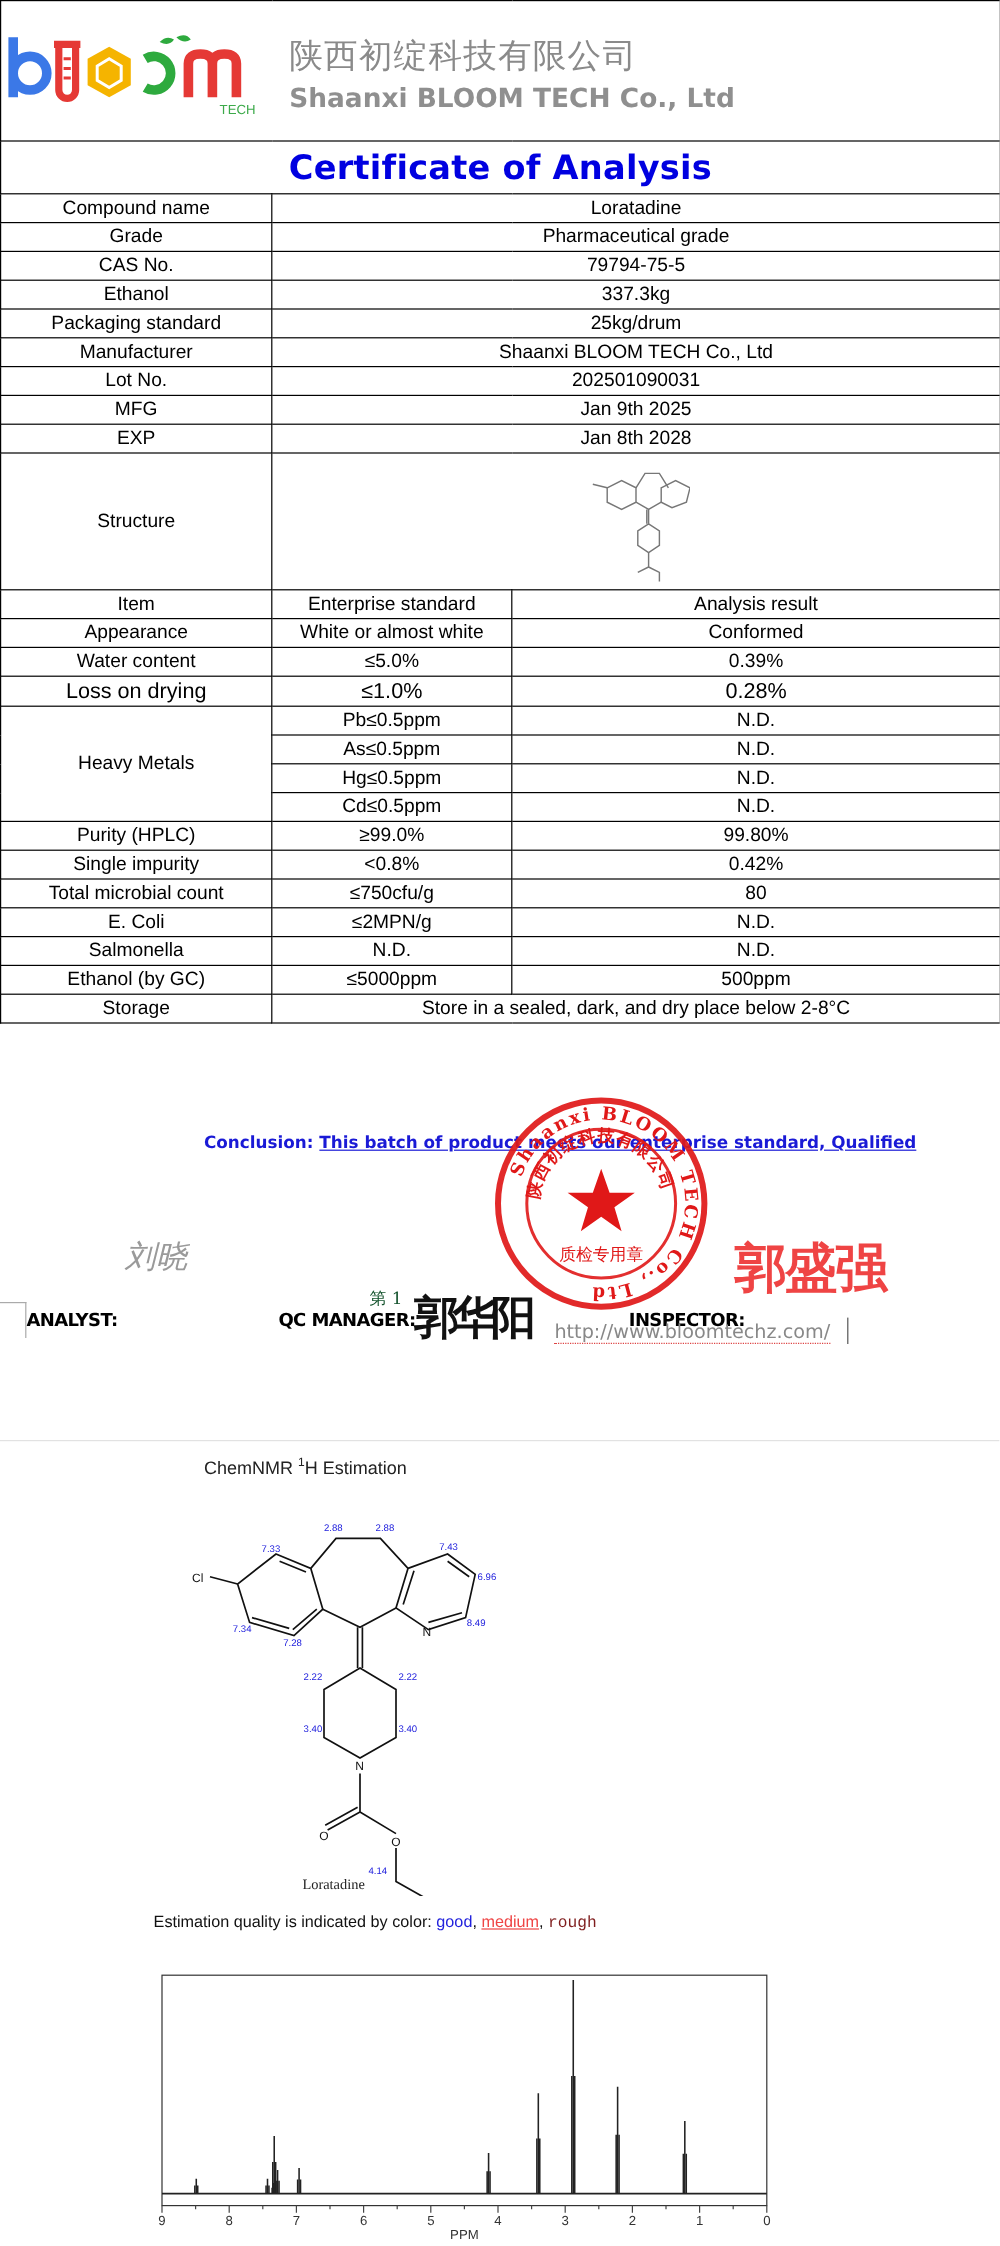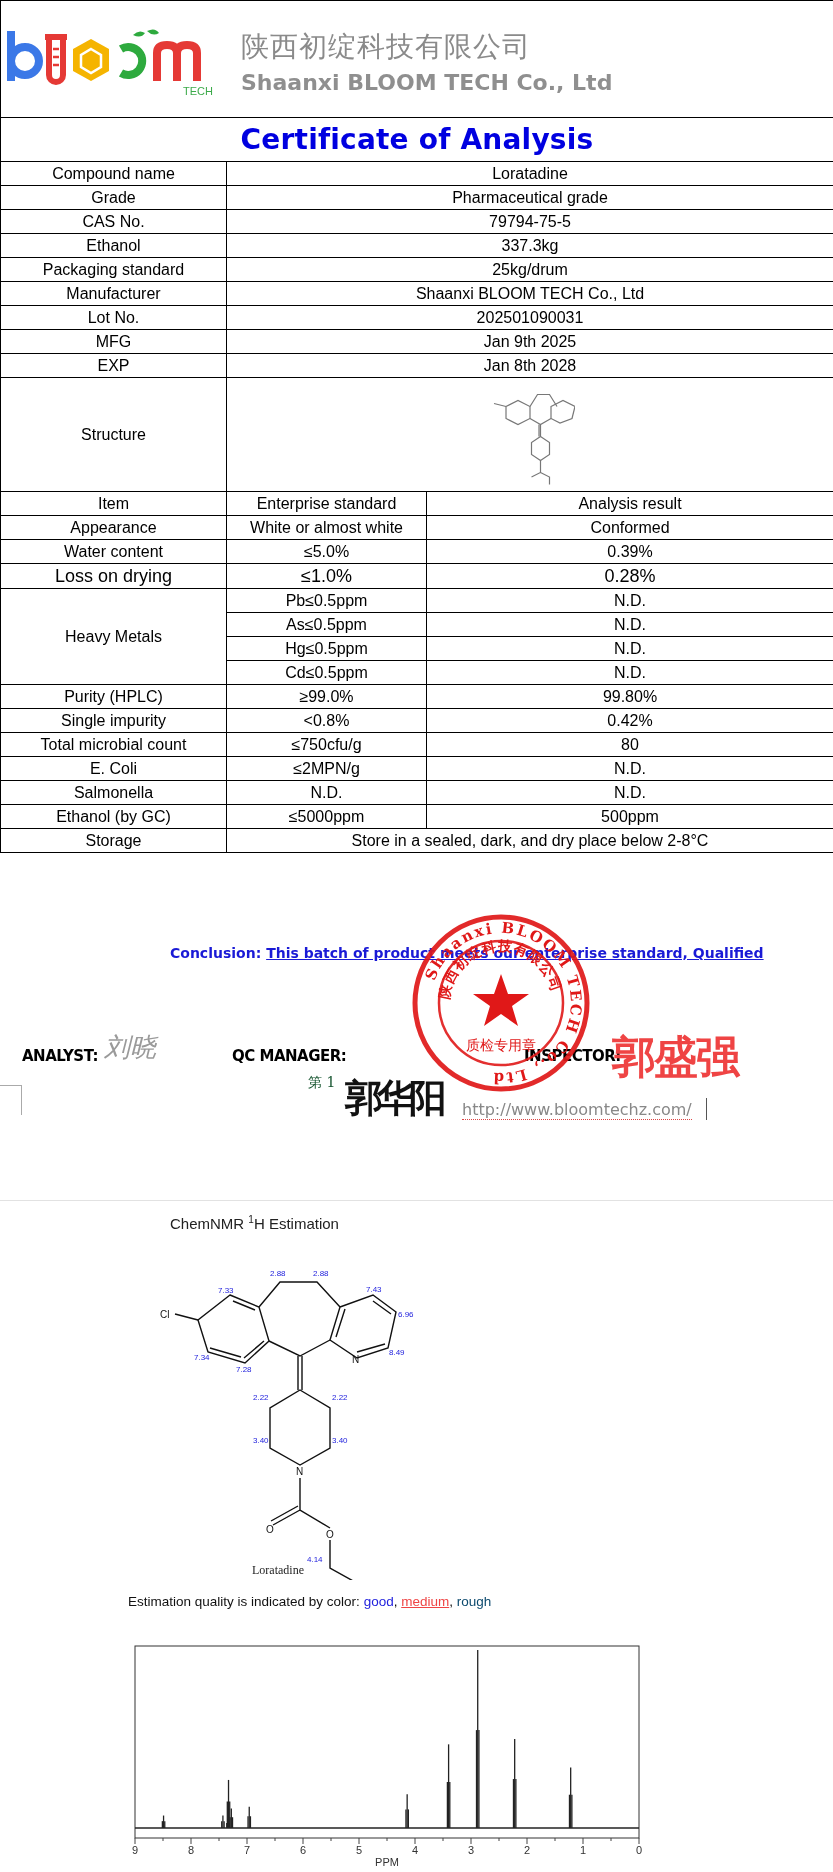--- a/index.html
+++ b/index.html
@@ -19,21 +19,21 @@
 
   .title-cell { height: 44px !important; }
   .title { font-family: "DejaVu Sans", sans-serif; font-weight: bold; color: #0000e0; font-size: 28px; line-height: 42px; letter-spacing: 0.2px; }
 
   .structure-cell { height: 114px !important; position: relative; }
   .tall { height: 25px !important; font-size: 18px !important; }
 
   
   .conclusion { position: absolute; top: 945px; left: 170px; font-family: "DejaVu Sans", sans-serif; font-weight: bold; font-size: 14px; color: #1a1ad6; white-space: nowrap; }
   .conclusion .link { text-decoration: underline; }
-  .sig-label { position: absolute; font-family: "DejaVu Sans", sans-serif; font-weight: bold; font-size: 15px; letter-spacing: -0.5px; }
+  .sig-label { position: absolute; font-family: "DejaVu Sans", sans-serif; font-weight: bold; font-size: 15px; letter-spacing: -0.5px; margin-top: 44px; }
   .sig-analyst { left: 22px; top: 1047px; }
   .sig-qc { left: 232px; top: 1047px; }
   .sig-inspector { left: 524px; top: 1047px; }
   .sig-hand { position: absolute; font-family: "DejaVu Serif", serif; }
   .hand-analyst { left: 104px; top: 1030px; font-size: 26px; color: #9a9a9a; font-style: italic; }
   .hand-qc { left: 345px; top: 1030px; font-size: 38px; font-weight: bold; color: #111; letter-spacing: -6px; margin-top: 43px; }
   .hand-inspector { left: 612px; top: 1028px; font-size: 44px; font-weight: bold; color: #ef4444; letter-spacing: -2px; }
   .page-num { position: absolute; left: 308px; top: 1074px; font-family: "DejaVu Serif", serif; font-size: 14px; color: #14532d; }
   .url { position: absolute; left: 462px; top: 1100px; font-family: "DejaVu Sans", sans-serif; font-size: 16px; color: #888; border-bottom: 1px dotted #d44; }
   .url-cursor { position: absolute; left: 706px; top: 1098px; width: 1px; height: 22px; background: #555; }
@@ -41,21 +41,21 @@
   .seal { position: absolute; left: 410px; top: 912px; width: 182px; height: 182px; }
   .page-sep { position: absolute; left: 0; top: 1200px; width: 833px; height: 1px; background: #e2e2e2; }
 
   
   .nmr-title { position: absolute; left: 122px; top: 1214px; font-size: 15px; color: #222; margin-left: 48px; }
   .nmr-title sup { font-size: 10px; }
   .nmr-struct { position: absolute; left: 130px; top: 1250px; width: 300px; height: 330px; }
   .legend-line { position: absolute; left: 128px; top: 1594px; font-size: 13.5px; color: #111; }
   .q-good { color: #2222dd; }
   .q-medium { color: #ef4444; text-decoration: underline; }
-  .q-rough { color: #0c4a6e; }
+  .q-rough { color: #7f1d1d; font-family: Liberation Mono, monospace; }
   .spectrum { position: absolute; left: 110px; top: 1640px; width: 540px; height: 232px; }
 </style>
 </head>
 <body>
 
 <div class="coa">
   <table>
     <colgroup>
       <col style="width:226px">
         <col style="width:200px">

